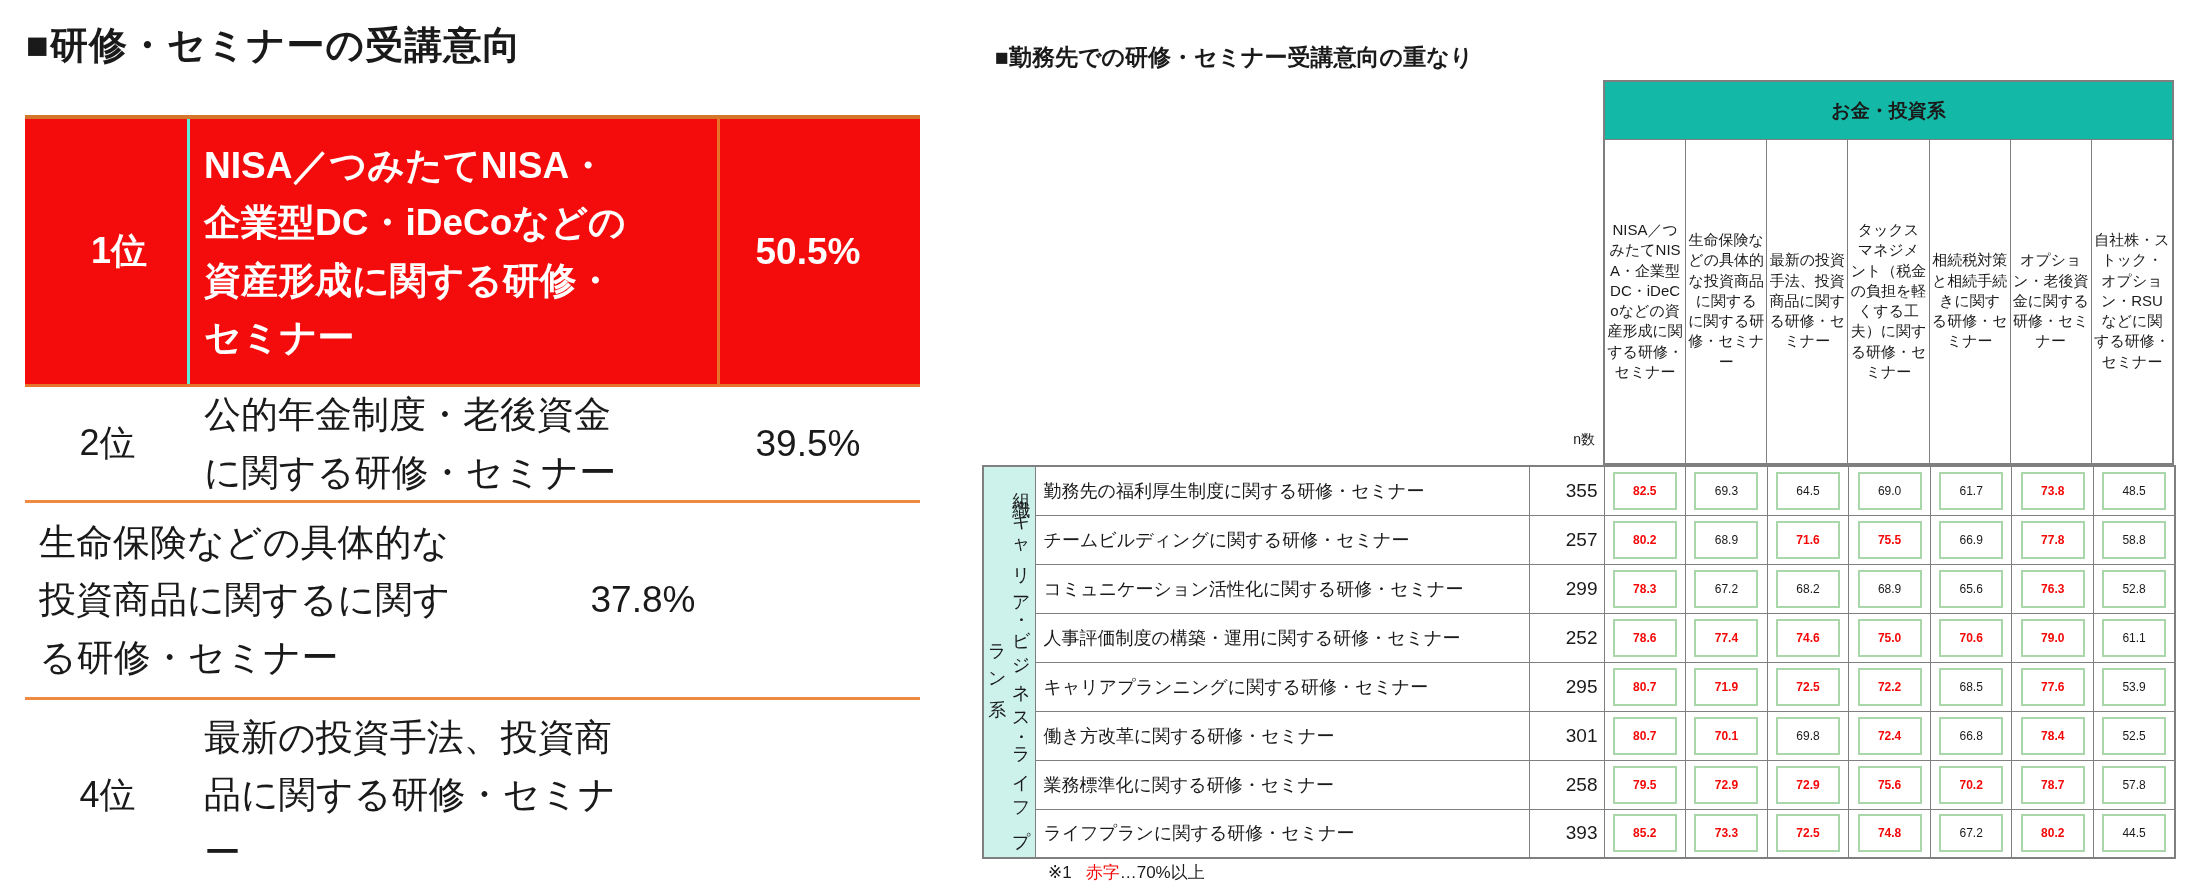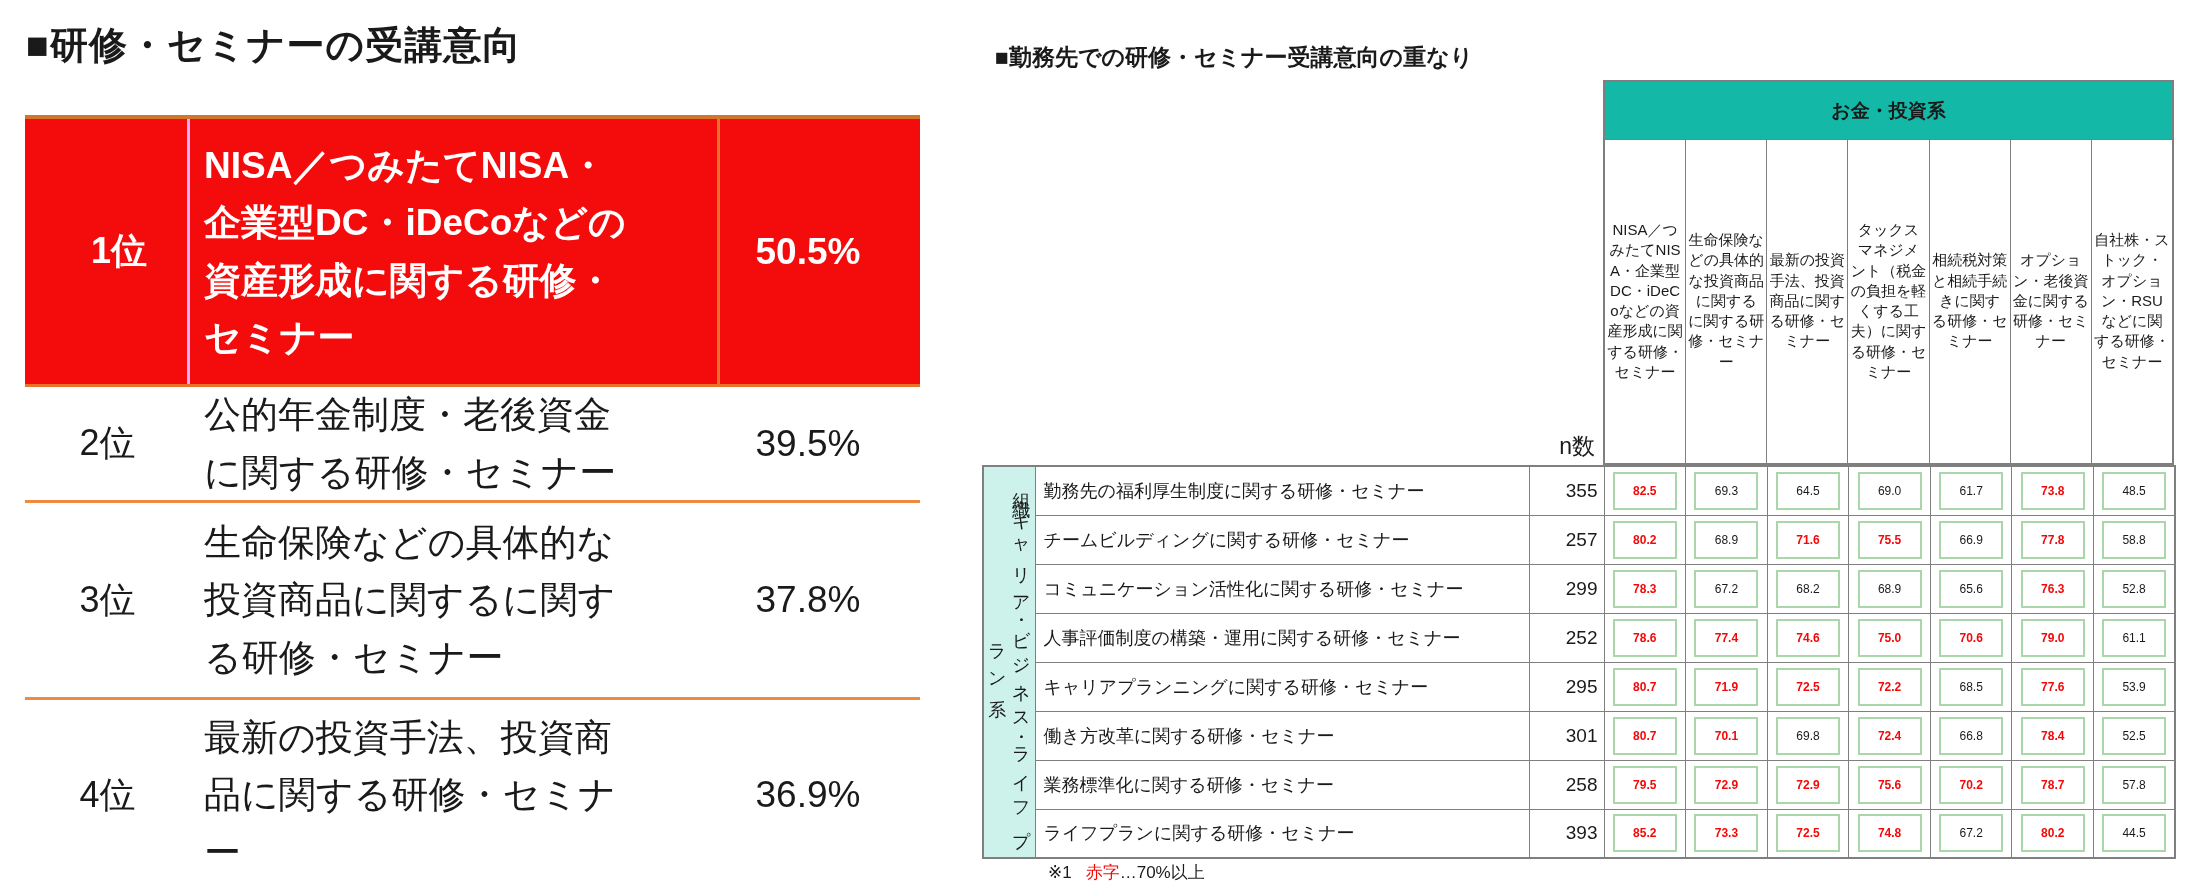--- a/index.html
+++ b/index.html
@@ -19,21 +19,21 @@
     height:272px;
   }
   .lp-row.plain { border-bottom:3px solid #f08a40; }
   .lp-row.last { border-bottom:none; }
   .lp-rank { width:165px; display:flex; align-items:center; justify-content:center; font-size:36px; }
   .lp-label {
     width:530px; display:flex; align-items:center;
     font-size:37px; line-height:1.55; white-space:pre-line; padding-left:14px;
   }
   .lp-pct { width:176px; display:flex; align-items:center; justify-content:center; font-size:37px; }
-  .lp-row.hl .lp-rank { border-right:3px solid #f0abfc;padding-left:26px; }
+  .lp-row.hl .lp-rank { border-right:3px solid #5eead4;padding-left:26px; }
   .lp-row.hl .lp-label { border-right:3px solid #e8742c; }
   .lp-row.r2 { height:116px; }
   .lp-row.r3 { height:197px; }
   .lp-row.r4 { height:190px; }
   
   .rp-title { position:absolute; left:995px; top:42px; font-size:23px; font-weight:bold; }
   .rp-cat {
     position:absolute; left:1603px; top:80px; width:571px; height:60px;
     background:#14b8a6; border:2px solid #7f7f7f; border-bottom:1px solid #7f7f7f;
     display:flex; align-items:center; justify-content:center;
@@ -43,21 +43,21 @@
     position:absolute; left:1603px; top:139px; width:571px; height:326px;
     border:2px solid #7f7f7f; border-top:none; display:flex;
   }
   .rp-colhead {
     flex:1; border-right:1px solid #7f7f7f;
     display:flex; align-items:center; justify-content:center;
     text-align:center; font-size:15px; line-height:1.35;
     padding:2px; word-break:break-all;
   }
   .rp-colhead:last-child { border-right:none; }
-  .rp-nlabel { position:absolute; left:1480px; top:431px; width:115px; text-align:right; font-size:23px; }
+  .rp-nlabel { position:absolute; left:1480px; top:431px; width:115px; text-align:right; font-size:14px; }
   .rp-table {
     position:absolute; left:982px; top:465px;
     border-collapse:collapse; table-layout:fixed; width:1192px;
     border:2px solid #7f7f7f;
   }
   .rp-table td { border:1px solid #7f7f7f; height:49px; overflow:hidden; }
   td.grp { background:#cdf2ec; text-align:center; vertical-align:middle; }
   .grp-inner {
     writing-mode:vertical-rl; text-orientation:mixed;
     height:386px; margin:0 auto; font-size:18px; letter-spacing:7px; line-height:24px;
@@ -89,32 +89,30 @@
 セミナー</div>
       <div class="lp-pct">50.5%</div>
     </div>
     <div class="lp-row plain r2">
       <div class="lp-rank">2位</div>
       <div class="lp-label">公的年金制度・老後資金
 に関する研修・セミナー</div>
       <div class="lp-pct">39.5%</div>
     </div>
     <div class="lp-row plain r3">
-      <div class="lp-rank">3位</div>
       <div class="lp-label">生命保険などの具体的な
 投資商品に関するに関す
 る研修・セミナー</div>
       <div class="lp-pct">37.8%</div>
     </div>
     <div class="lp-row plain last r4">
       <div class="lp-rank">4位</div>
       <div class="lp-label">最新の投資手法、投資商
 品に関する研修・セミナ
 ー</div>
-      <div class="lp-pct">36.9%</div>
     </div>
   </div>
 
   <div class="rp-title">■勤務先での研修・セミナー受講意向の重なり</div>
 
   <div class="rp-cat">お金・投資系</div>
 
   <div class="rp-colheads">
     <div class="rp-colhead">NISA／つみたてNISA・企業型DC・iDeCoなどの資産形成に関する研修・セミナー</div>
     <div class="rp-colhead">生命保険などの具体的な投資商品に関するに関する研修・セミナー</div>

